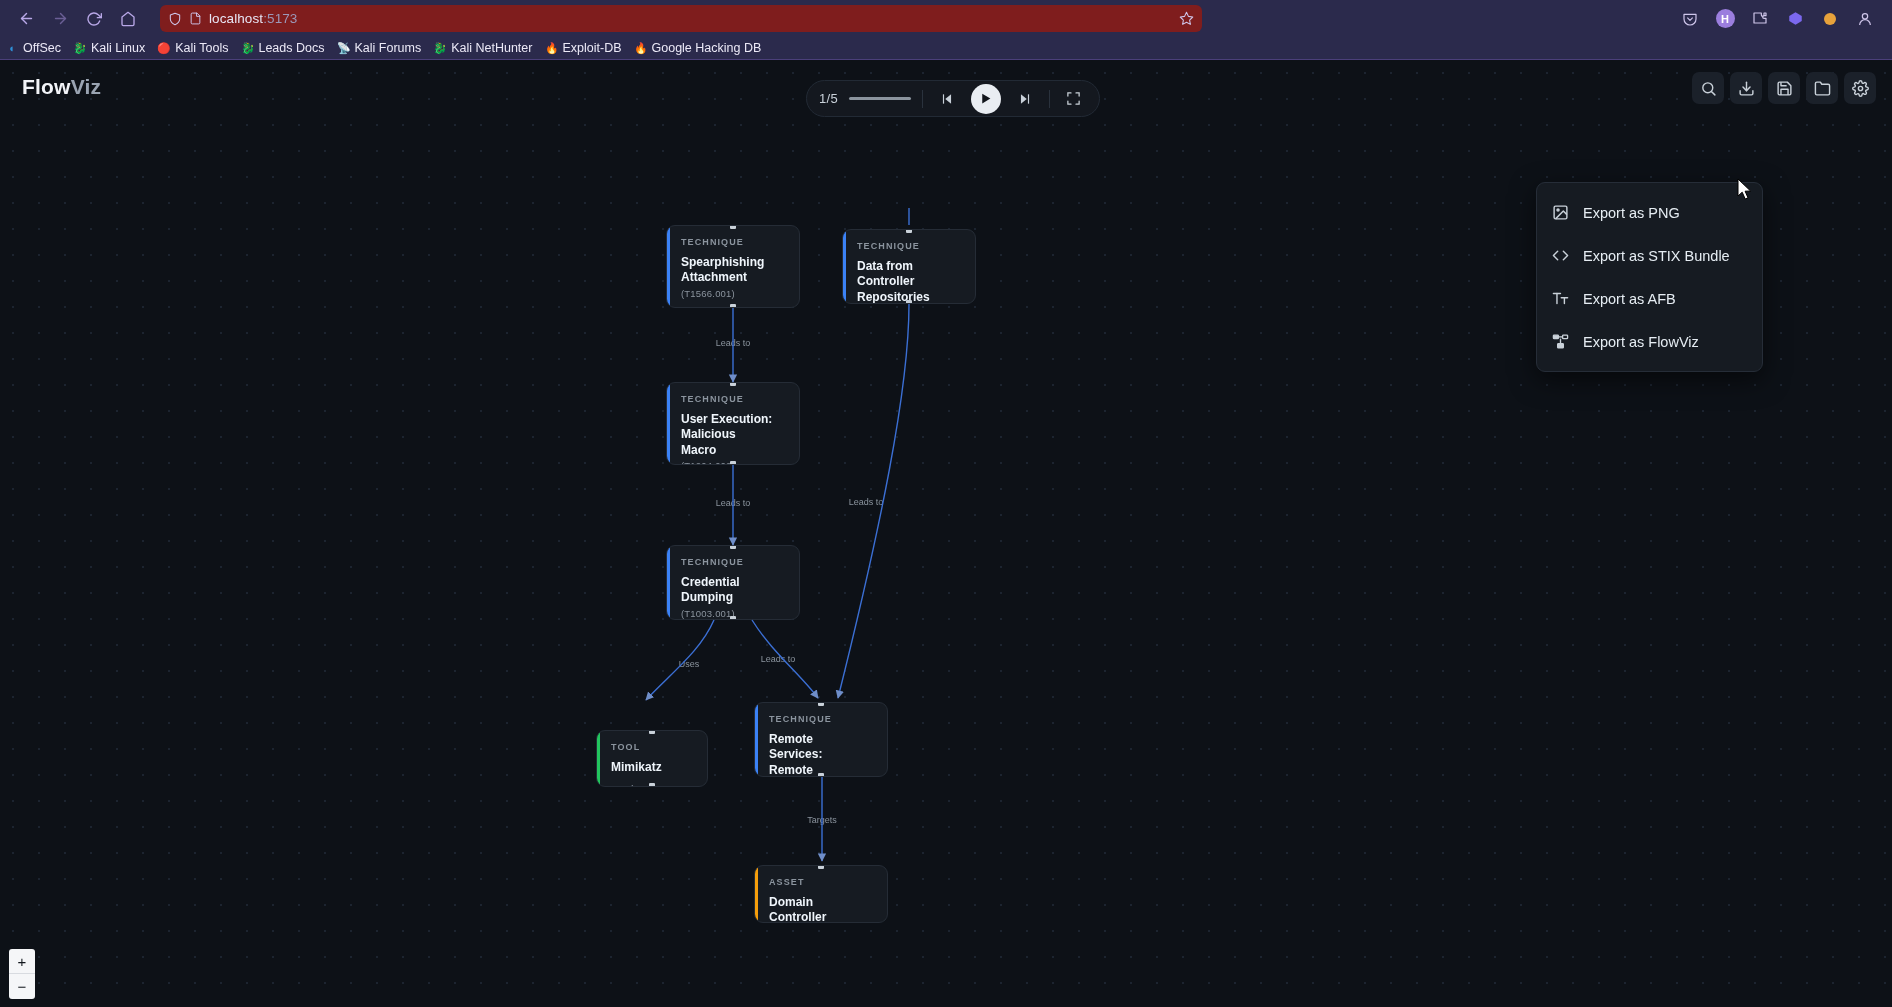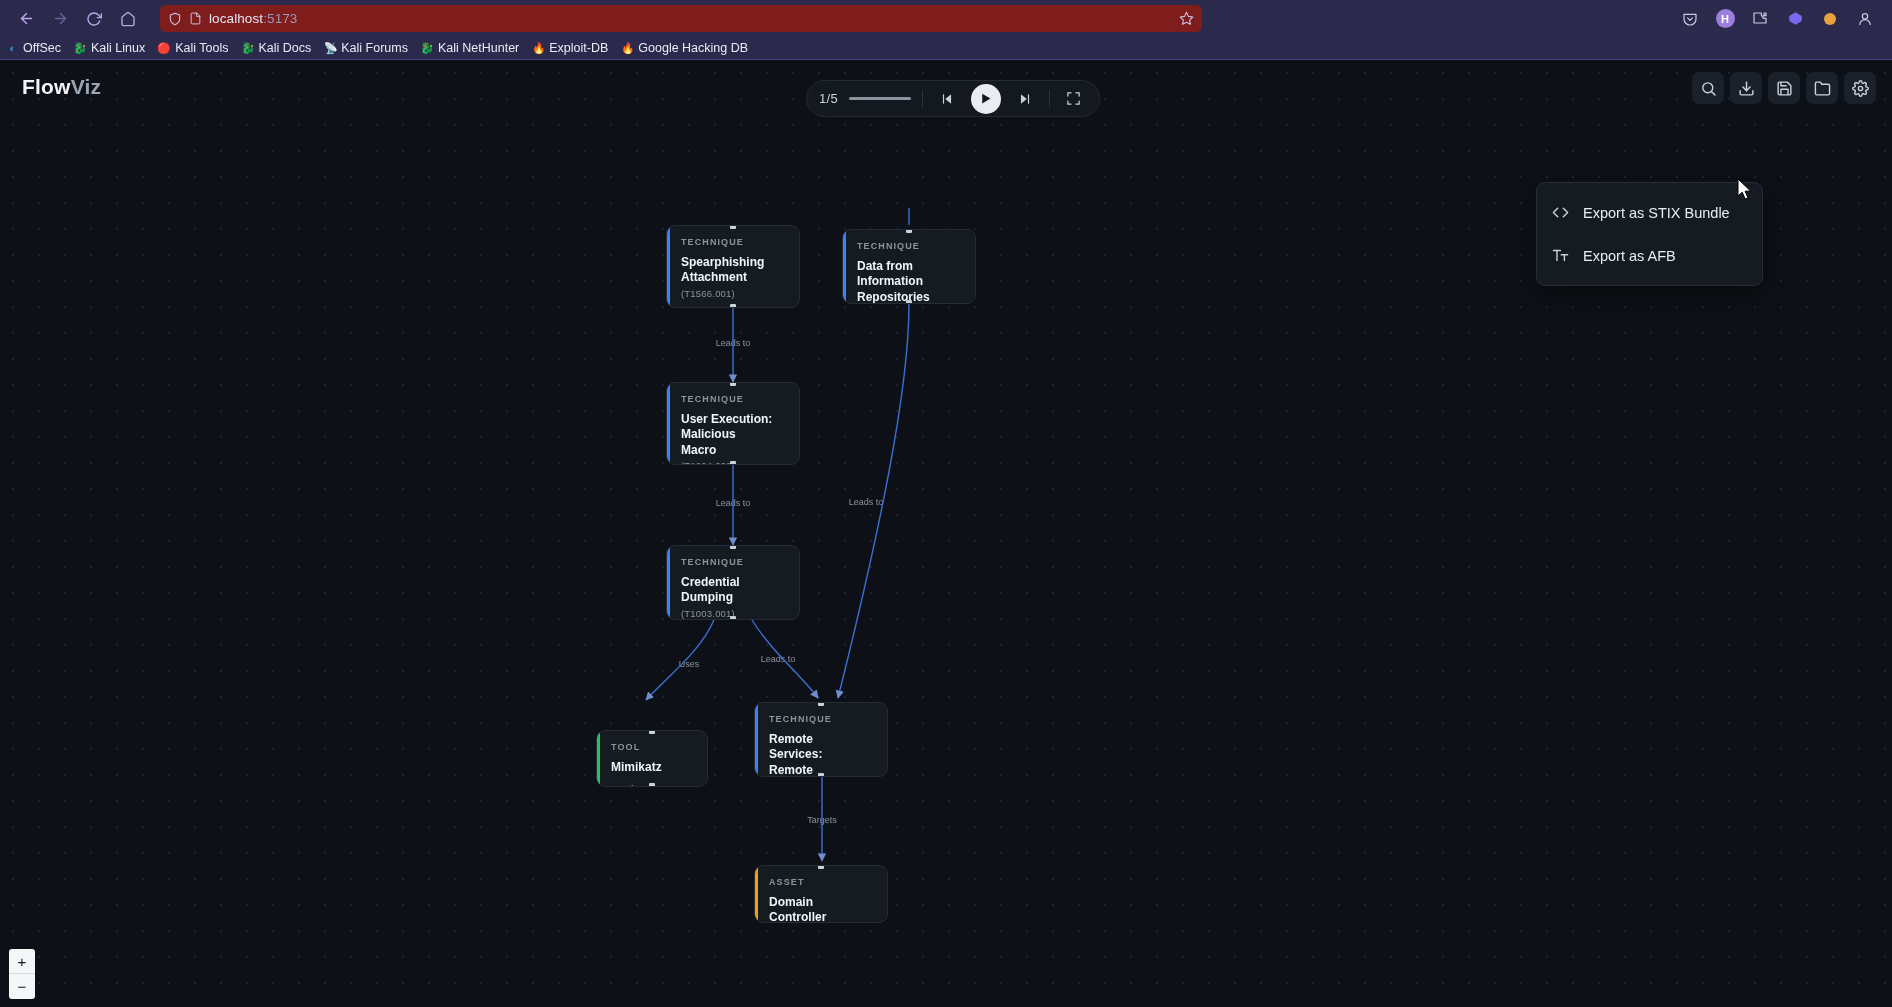--- a/index.html
+++ b/index.html
@@ -357,21 +357,21 @@
     <div class="bookmark">
       <span class="bm-ico" style="color:#d9d6e8">🐉</span>
       <span>Kali Linux</span>
     </div>
     <div class="bookmark">
       <span class="bm-ico" style="color:#e04a4a">🔴</span>
       <span>Kali Tools</span>
     </div>
     <div class="bookmark">
       <span class="bm-ico" style="color:#d9d6e8">🐉</span>
-      <span>Kali Docs</span>
+      <span>Leads Docs</span>
     </div>
     <div class="bookmark">
       <span class="bm-ico" style="color:#3aa0e8">📡</span>
       <span>Kali Forums</span>
     </div>
     <div class="bookmark">
       <span class="bm-ico" style="color:#d9d6e8">🐉</span>
       <span>Kali NetHunter</span>
     </div>
     <div class="bookmark">
@@ -410,21 +410,21 @@
       <div class="handle top"></div>
       <div class="node-kind">TECHNIQUE</div>
       <div class="node-title"><span>Spearphishing Attachment</span> <span class="tid">(T1566.001)</span></div>
 
       <div class="handle bot"></div>
     </div>
 
     <div class="node technique" style="left:842px;top:169px;width:134px;height:75px;">
       <div class="handle top"></div>
       <div class="node-kind">TECHNIQUE</div>
-      <div class="node-title"><span>Data from Information Repositories</span> </div>
+      <div class="node-title"><span>Data from Controller Repositories</span> </div>
 
       <div class="handle bot"></div>
     </div>
 
     <div class="node technique" style="left:666px;top:322px;width:134px;height:83px;">
       <div class="handle top"></div>
       <div class="node-kind">TECHNIQUE</div>
       <div class="node-title"><span>User Execution: Malicious Macro</span> <span class="tid">(T1204.002)</span></div>
 
       <div class="handle bot"></div>
@@ -536,38 +536,60 @@
       <svg width="17" height="17" viewBox="0 0 24 24" fill="none" stroke="currentColor" stroke-width="2">
           <circle cx="12" cy="12" r="3"></circle>
           <path d="M19.4 15a1.65 1.65 0 0 0 .33 1.82l.06.06a2 2 0 1 1-2.83 2.83l-.06-.06a1.65 1.65 0 0 0-1.82-.33 1.65 1.65 0 0 0-1 1.51V21a2 2 0 0 1-4 0v-.09A1.65 1.65 0 0 0 9 19.4a1.65 1.65 0 0 0-1.82.33l-.06.06a2 2 0 1 1-2.83-2.83l.06-.06a1.65 1.65 0 0 0 .33-1.82 1.65 1.65 0 0 0-1.51-1H3a2 2 0 0 1 0-4h.09A1.65 1.65 0 0 0 4.6 9a1.65 1.65 0 0 0-.33-1.82l-.06-.06a2 2 0 1 1 2.83-2.83l.06.06A1.65 1.65 0 0 0 9 4.6a1.65 1.65 0 0 0 1-1.51V3a2 2 0 0 1 4 0v.09a1.65 1.65 0 0 0 1 1.51 1.65 1.65 0 0 0 1.82-.33l.06-.06a2 2 0 1 1 2.83 2.83l-.06.06a1.65 1.65 0 0 0-.33 1.82V9a1.65 1.65 0 0 0 1.51 1H21a2 2 0 0 1 0 4h-.09a1.65 1.65 0 0 0-1.51 1z"></path>
         </svg>
     </div>
   </div>
 
   <div id="export-menu">
     <div class="menu-item">
       <span class="mi-icon">
+        <svg width="17" height="17" viewBox="0 0 24 24" fill="none" stroke="currentColor" stroke-width="2" stroke-linejoin="round">
+            <rect x="3" y="3" width="18" height="18" rx="2"></rect>
+            <circle cx="8.5" cy="8.5" r="1.5" fill="currentColor"></circle>
+            <polyline points="21 15 16 10 5 21"></polyline>
+          </svg>
+      </span>
+      <span>Export as PNG</span>
+    </div>
+    <div class="menu-item">
+      <span class="mi-icon">
         <svg width="17" height="17" viewBox="0 0 24 24" fill="none" stroke="currentColor" stroke-width="2" stroke-linecap="round" stroke-linejoin="round">
             <polyline points="16 18 22 12 16 6"></polyline>
             <polyline points="8 6 2 12 8 18"></polyline>
           </svg>
       </span>
       <span>Export as STIX Bundle</span>
     </div>
     <div class="menu-item">
       <span class="mi-icon">
         <svg width="17" height="17" viewBox="0 0 24 24" fill="none" stroke="currentColor" stroke-width="2" stroke-linecap="round">
             <path d="M2 5h10"></path>
             <path d="M7 5v14"></path>
             <path d="M13 11h9"></path>
             <path d="M17.5 11v8"></path>
           </svg>
       </span>
       <span>Export as AFB</span>
     </div>
+    <div class="menu-item">
+      <span class="mi-icon">
+        <svg width="17" height="17" viewBox="0 0 24 24" fill="none" stroke="currentColor" stroke-width="1.9" stroke-linejoin="round">
+            <rect x="2" y="3" width="7" height="5" rx="1" fill="currentColor"></rect>
+            <rect x="15" y="3" width="7" height="5" rx="1"></rect>
+            <rect x="8" y="15" width="8" height="6" rx="1" fill="currentColor"></rect>
+            <path d="M9 5.5h6"></path>
+            <path d="M12 8v7"></path>
+          </svg>
+      </span>
+      <span>Export as FlowViz</span>
+    </div>
   </div>
 
   <div id="cursor">
     <svg width="17" height="24" viewBox="0 0 17 24">
       <path d="M1,1 L1,18 L5.2,14.2 L8.2,21 L11,19.8 L8.1,13.2 L13.6,13 Z" fill="#ffffff" stroke="#000000" stroke-width="1"></path>
     </svg>
   </div>
 
   <div id="zoom-controls">
     <div class="zc-btn">+</div>

